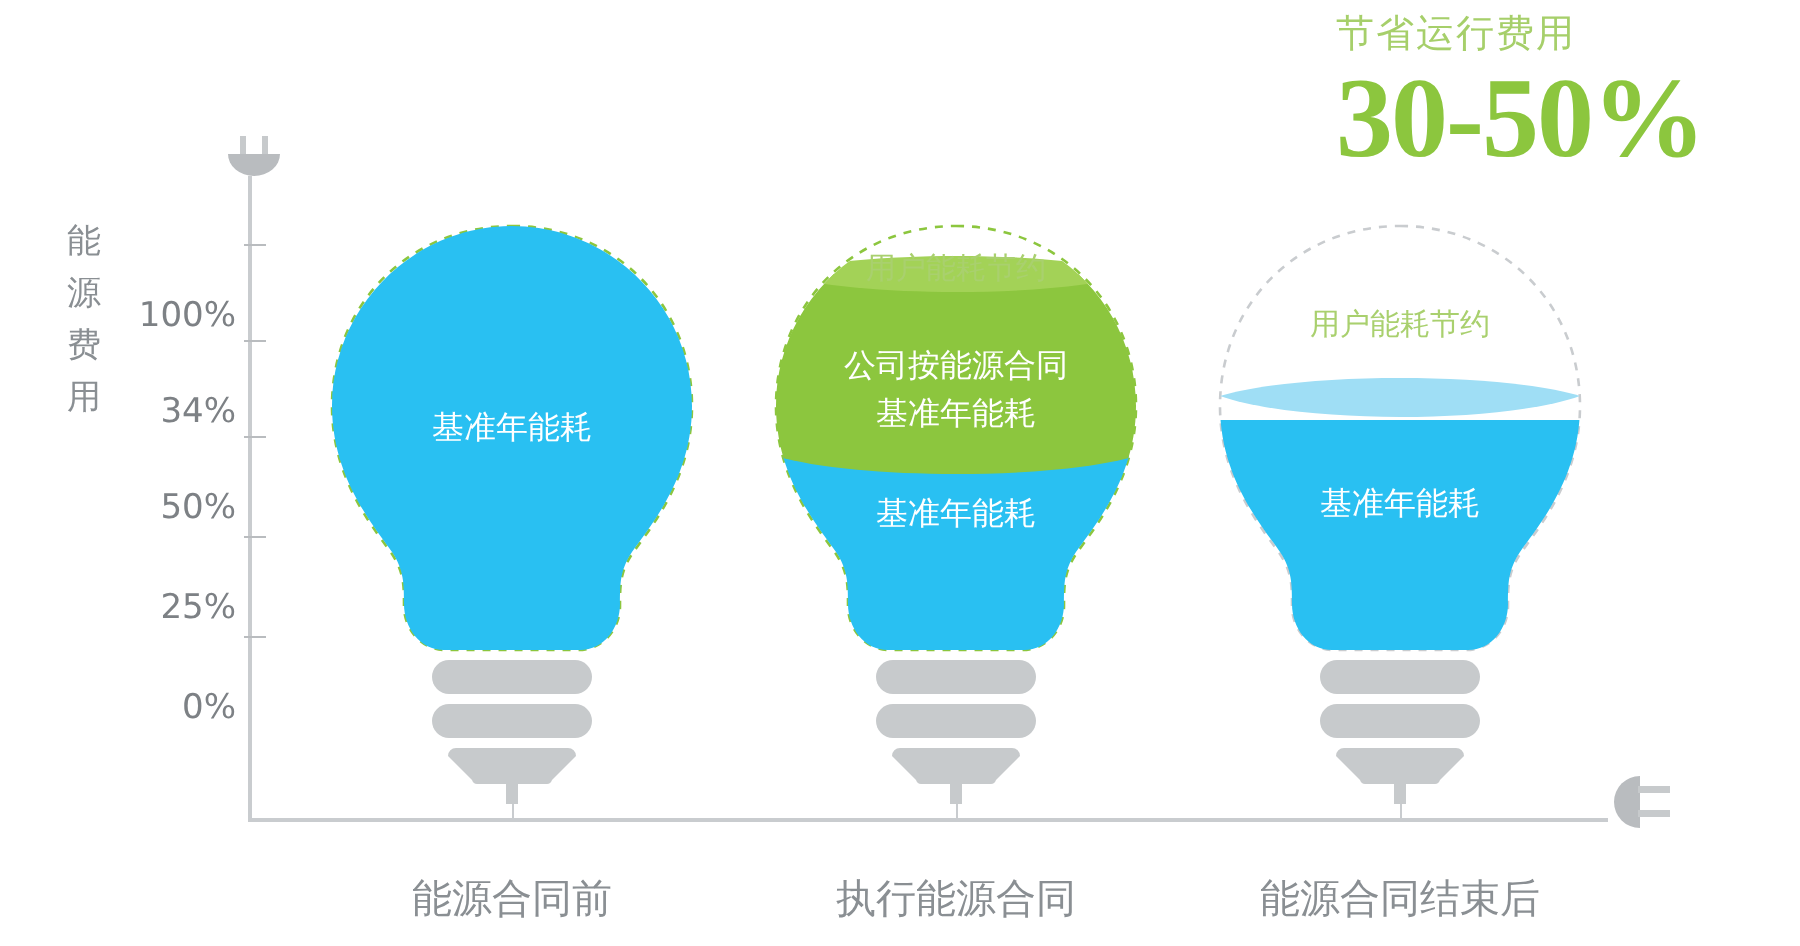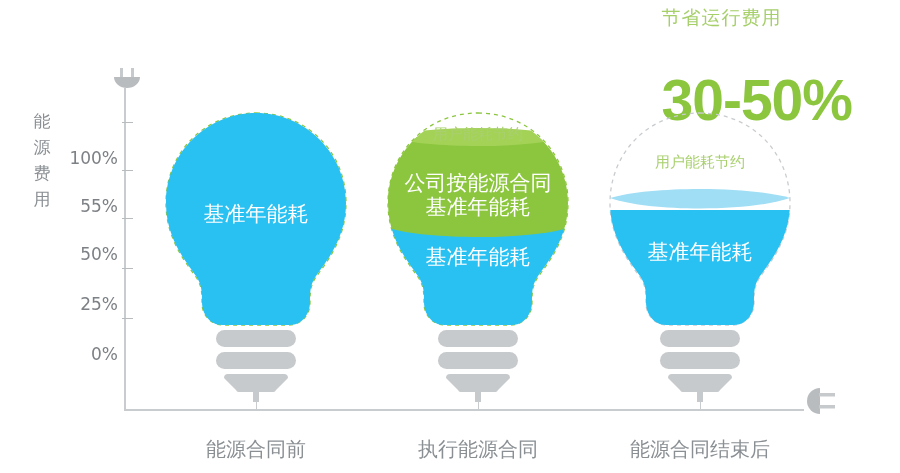--- a/index.html
+++ b/index.html
@@ -14,22 +14,21 @@
 
   
   .headline{position:absolute;right:48px;top:4px;text-align:left;}
   .headline-sub{
     font-size:19px;color:#a6cf6a;letter-spacing:1px;
     line-height:26px;font-family:"DejaVu Sans",sans-serif;
   }
   .headline-main{
     font-size:57px;font-weight:bold;color:#8cc63e;
     line-height:60px;letter-spacing:-1px;
-    font-family:Liberation Sans, sans-serif;
-    margin-top:40px;
+    font-family:Liberation Serif, serif;
   }
 
   
   .axis-title{
     position:absolute;left:30px;top:108px;
     width:24px;font-size:17px;color:#8a8f93;line-height:26px;
     text-align:center;font-family:"DejaVu Sans",sans-serif;
   }
   .axis-title span{display:block;}
   .ytick{
@@ -57,21 +56,21 @@
     position:absolute;left:0;top:0;
     width:180px;height:212px;
     overflow:hidden;
   }
   .bulb-mask{
     position:absolute;left:0;top:0;width:180px;height:212px;
   }
   .dashed-outline{position:absolute;left:-6px;top:-6px;}
   .bulb-label{
     position:absolute;width:180px;text-align:center;
-    color:#ffffff;font-size:21px;line-height:24px;
+    color:#ffffff;font-size:16px;line-height:24px;
     font-family:"DejaVu Sans",sans-serif;
     pointer-events:none;
   }
   .saving-label{
     position:absolute;width:180px;text-align:center;
     color:#a9d06e;font-size:15px;
     font-family:"DejaVu Sans",sans-serif;
   }
   .base{position:absolute;}
   .base-bar{
@@ -96,21 +95,21 @@
     <span>费</span>
     <span>用</span>
   </div>
 
   <div class="yaxis-line"></div>
   <div class="xaxis-line"></div>
 
   <div class="ytick" style="left:58px;top:112px;">100%</div>
   <div class="ytick-dash" style="left:122px;top:122px;"></div>
 
-  <div class="ytick" style="left:58px;top:160px;">55%</div>
+  <div class="ytick" style="left:58px;top:160px;">34%</div>
   <div class="ytick-dash" style="left:122px;top:170px;"></div>
 
   <div class="ytick" style="left:58px;top:208px;">50%</div>
   <div class="ytick-dash" style="left:122px;top:218px;"></div>
 
   <div class="ytick" style="left:58px;top:258px;">25%</div>
   <div class="ytick-dash" style="left:122px;top:268px;"></div>
 
   <div class="ytick" style="left:58px;top:308px;">0%</div>
   <div class="ytick-dash" style="left:122px;top:318px;"></div>

